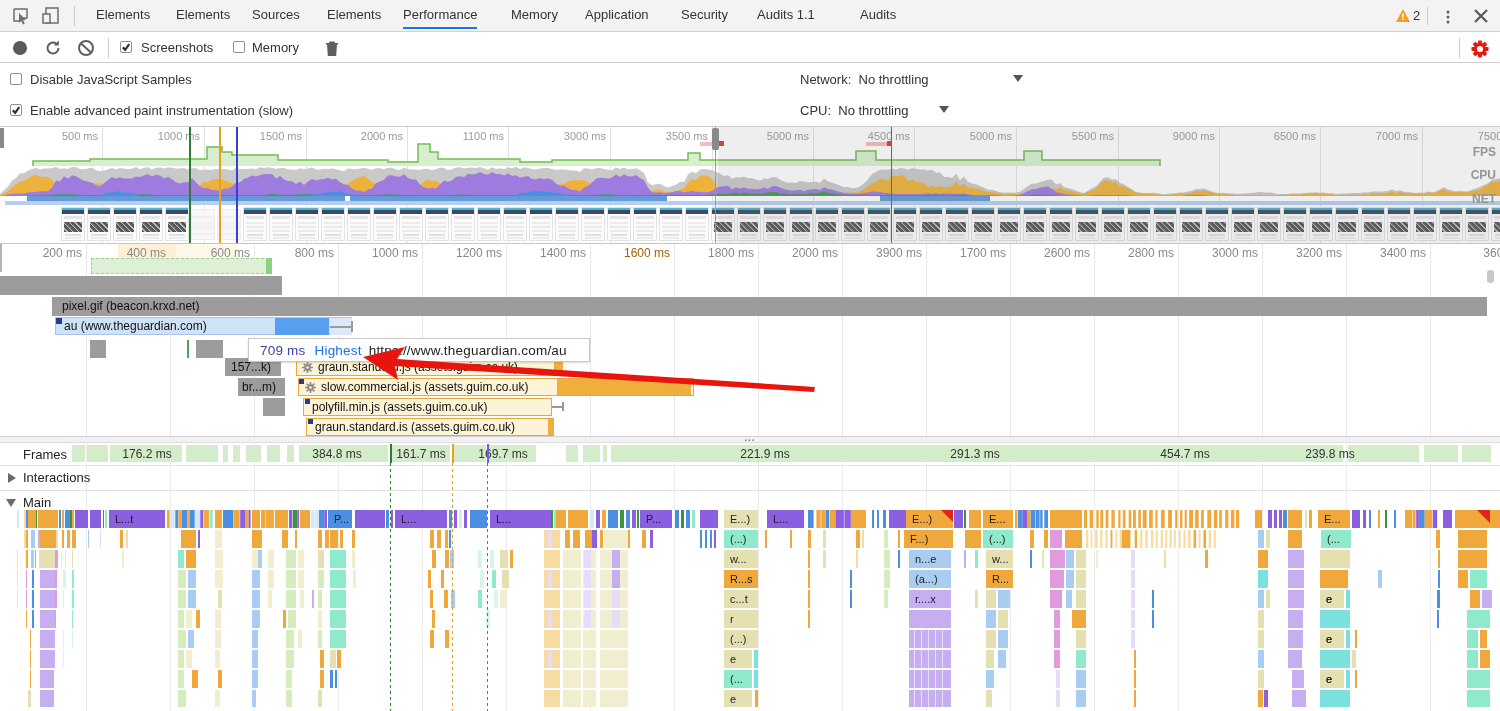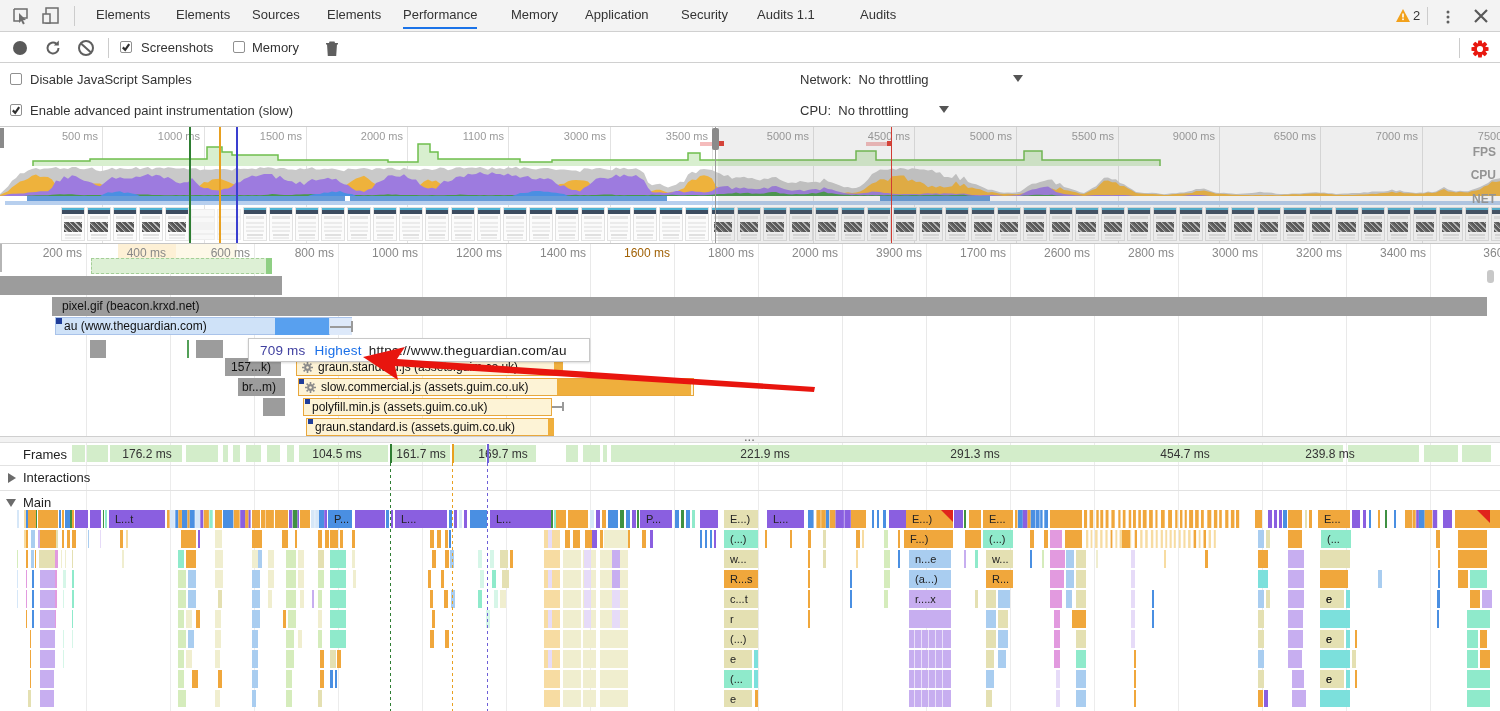--- a/index.html
+++ b/index.html
@@ -712,21 +712,21 @@
     <div style="position:absolute;left:453px;top:445px;width:33px;height:17px;background:#d3edca;"></div>
     <div style="position:absolute;left:489px;top:445px;width:47px;height:17px;background:#d3edca;"></div>
     <div style="position:absolute;left:566px;top:445px;width:12px;height:17px;background:#d3edca;"></div>
     <div style="position:absolute;left:583px;top:445px;width:17px;height:17px;background:#d3edca;"></div>
     <div style="position:absolute;left:603px;top:445px;width:4px;height:17px;background:#d3edca;"></div>
     <div style="position:absolute;left:611px;top:445px;width:732px;height:17px;background:#d3edca;"></div>
     <div style="position:absolute;left:1348px;top:445px;width:71px;height:17px;background:#d3edca;"></div>
     <div style="position:absolute;left:1424px;top:445px;width:34px;height:17px;background:#d3edca;"></div>
     <div style="position:absolute;left:1462px;top:445px;width:29px;height:17px;background:#d3edca;"></div>
     <div style="position:absolute;left:107px;top:447px;width:80px;text-align:center;font-size:12px;color:#333;">176.2 ms</div>
-    <div style="position:absolute;left:297px;top:447px;width:80px;text-align:center;font-size:12px;color:#333;">104.5 ms</div>
+    <div style="position:absolute;left:297px;top:447px;width:80px;text-align:center;font-size:12px;color:#333;">384.8 ms</div>
     <div style="position:absolute;left:381px;top:447px;width:80px;text-align:center;font-size:12px;color:#333;">161.7 ms</div>
     <div style="position:absolute;left:463px;top:447px;width:80px;text-align:center;font-size:12px;color:#333;">169.7 ms</div>
     <div style="position:absolute;left:725px;top:447px;width:80px;text-align:center;font-size:12px;color:#333;">221.9 ms</div>
     <div style="position:absolute;left:935px;top:447px;width:80px;text-align:center;font-size:12px;color:#333;">291.3 ms</div>
     <div style="position:absolute;left:1145px;top:447px;width:80px;text-align:center;font-size:12px;color:#333;">454.7 ms</div>
     <div style="position:absolute;left:1290px;top:447px;width:80px;text-align:center;font-size:12px;color:#333;">239.8 ms</div>
 <div style="position:absolute;left:23px;top:447px;font-size:13px;color:#222;z-index:5;">Frames</div>
 <div style="position:absolute;left:0;top:465px;width:1500px;height:1px;background:#e2e2e2;"></div>
 <div style="position:absolute;left:8px;top:473px;width:0;height:0;border-top:5px solid transparent;border-bottom:5px solid transparent;border-left:8px solid #6b6b6b;"></div>
 <div style="position:absolute;left:23px;top:470px;font-size:13px;color:#222;">Interactions</div>

